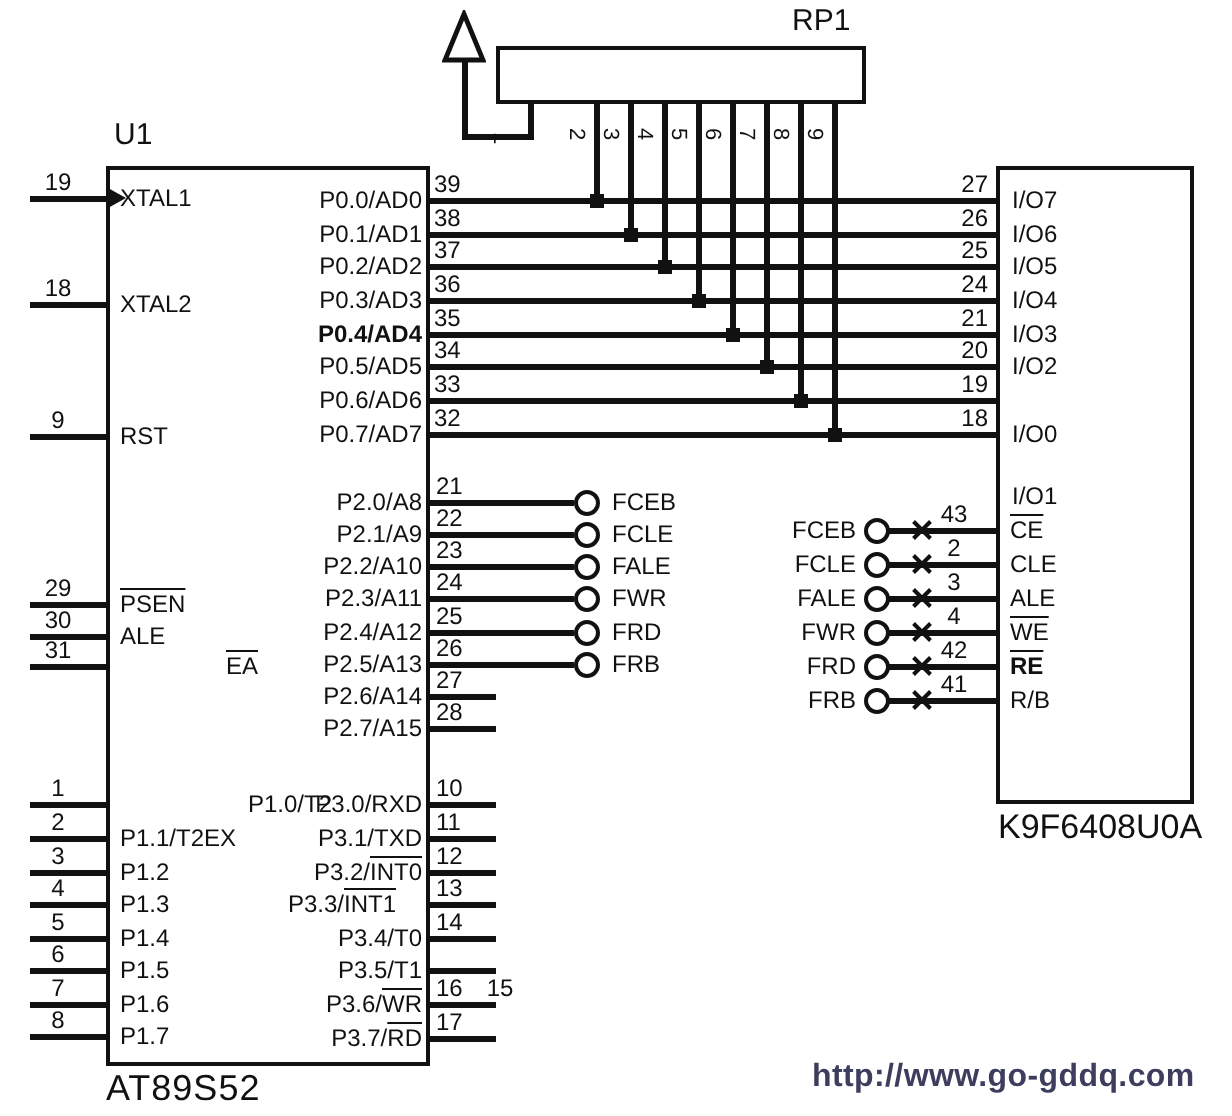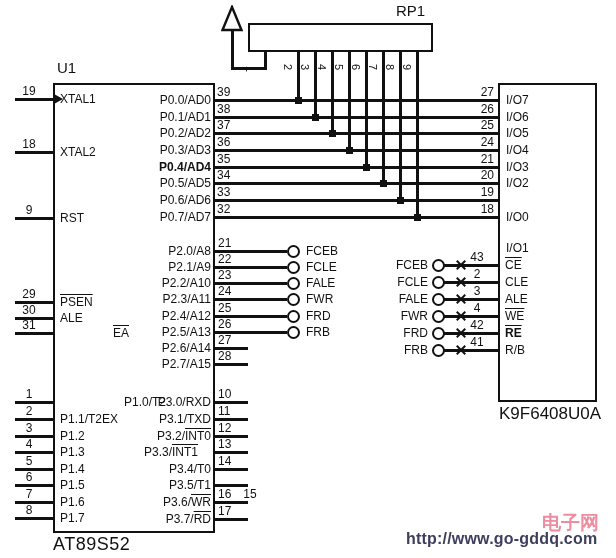--- a/index.html
+++ b/index.html
@@ -43,21 +43,20 @@
   <div class="part" style="left:499px;top:404px;font-size:17px;letter-spacing:0;">K9F6408U0A</div>
 
   <svg width="22" height="27" style="left:221px;top:5px;" viewBox="0 0 22 27">
     <polygon points="11,2 20.5,25 1.5,25" fill="#ffffff" stroke="#111111" stroke-width="2.4"></polygon>
   </svg>
   <div class="wire" style="left:231px;top:29px;width:3px;height:41px;"></div>
   <div class="wire" style="left:231px;top:67px;width:36px;height:3px;"></div>
   <div class="wire" style="left:264px;top:52px;width:3px;height:18px;"></div>
   <div class="num rot" style="left:243px;top:62px;width:14px;height:14px;font-size:11px;line-height:14px;">1</div>
 
-  <div class="wm" id="wm-logo-cn">电子网</div>
   <div class="wm" id="wm-url">http://www.go-gddq.com</div>
 
 <div class="wire" style="left: 215px; top: 99px; width: 283px; height: 3px;"></div>
     <div class="num" style="left: 217px; top: 86px; width: 26px; text-align: left;">39</div>
     <div class="num" style="left: 464px; top: 86px; width: 30px; text-align: right;">27</div>
     <div class="lbl" style="left: 131px; top: 93px; width: 80px; text-align: right;">P0.0/AD0</div>
     <div class="lbl" style="left: 506px; top: 93px; width: 60px; text-align: left;">I/O7</div>
     <div class="wire" style="left: 297px; top: 52px; width: 3px; height: 48px;"></div>
     <div class="dot" style="left: 295px; top: 97px;"></div>
     <div class="num rot" style="left: 281px; top: 60px; width: 14px; height: 14px; font-size: 11px; line-height: 14px;">2</div>

